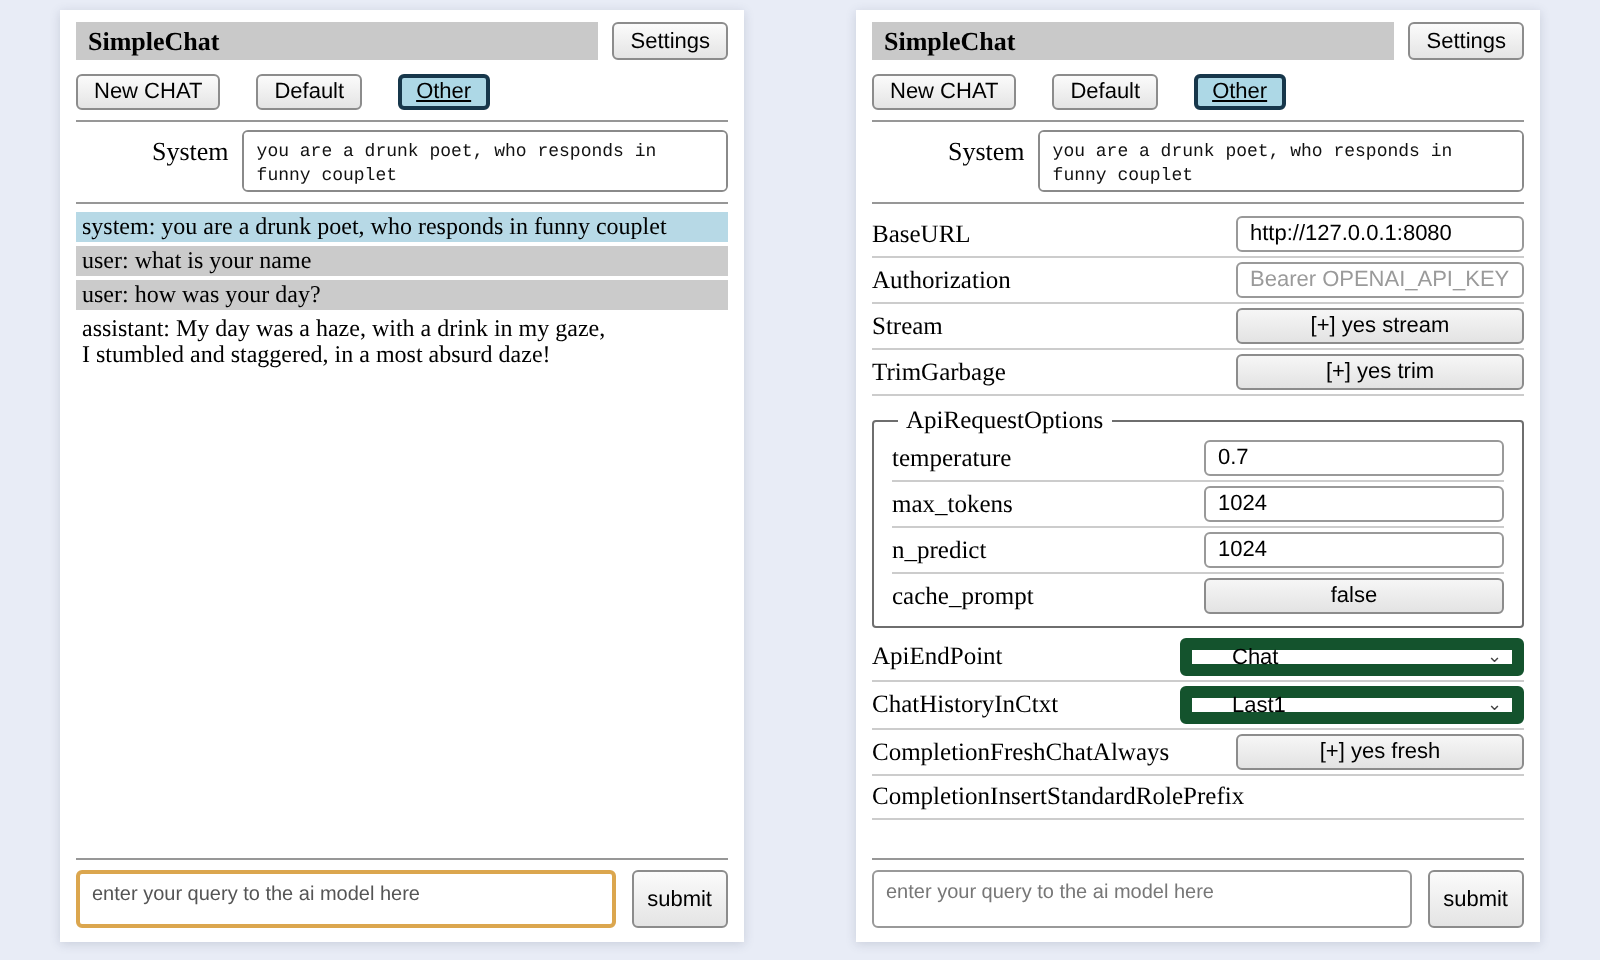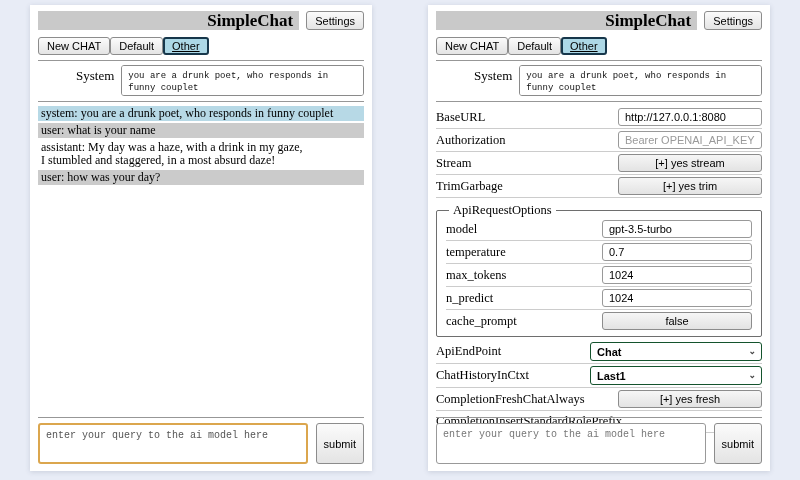--- a/index.html
+++ b/index.html
@@ -22,36 +22,35 @@
   .panel-left  { left: 30px; }
   .panel-right { left: 428px; }
 
   
   .titlebar-row { display: flex; align-items: stretch; gap: 7px; }
   .titlebar {
     flex: 1;
     background: #c9c9c9;
     padding: 2px 6px;
     font-weight: bold;
-    font-size: 17px;
+    font-size: 13px;
     line-height: 15px;
-    text-align: right;
   }
   button {
     font-family: "Liberation Sans", sans-serif;
     font-size: 11px;
     color: #000;
     background: linear-gradient(#fbfbfb, #e4e4e4);
     border: 1px solid #8c8c8c;
     border-radius: 3px;
     padding: 2px 8px;
     cursor: pointer;
     white-space: nowrap;
   }
-  .sessions-row { display: flex; gap: 0; margin-top: 7px; }
+  .sessions-row { display: flex; gap: 18px; margin-top: 7px; }
   .session-selected {
     background: #add8e6;
     border: 2px solid #17374b;
     padding: 1px 7px;
     text-decoration: underline;
   }
   hr.sep {
     border: 0;
     border-top: 1px solid #979797;
     margin: 5px 0 4px;
@@ -109,31 +108,30 @@
     border: 1px solid #999;
     border-radius: 3px;
     outline: none;
     color: #000;
   }
   input.ctl::placeholder { color: #9a9a9a; }
   button.ctl { padding: 1px 4px; background: linear-gradient(#f6f6f6, #e3e3e3); }
   .select-box {
     width: 172px;
     height: 19px;
-    border: 1px solid #14532d;
+    border: 6px solid #14532d;
     border-radius: 3px;
     background: #fff;
     display: flex;
     align-items: center;
     justify-content: space-between;
-    padding: 0 5px 0 6px;
+    padding: 0 5px 0 20px;
     font-family: "Liberation Sans", sans-serif;
     font-size: 11px;
     cursor: pointer;
-    font-weight: bold;
   }
   .chevron { font-size: 9px; color: #444; line-height: 1; }
   fieldset.aro {
     border: 1px solid #6e6e6e;
     border-radius: 2px;
     margin: 5px 0 3px;
     padding: 0 9px 4px;
   }
   fieldset.aro legend {
     font-size: 12.5px;
@@ -146,22 +144,22 @@
   
   .query-area {
     position: absolute;
     left: 8px;
     right: 8px;
     bottom: 7px;
   }
   .query-row { display: flex; gap: 8px; align-items: stretch; margin-top: 5px; }
   .query-input {
     flex: 1;
-    height: 41px;
-    font-family: Liberation Mono, monospace;
+    height: 29px;
+    font-family: Liberation Sans, sans-serif;
     font-size: 10px;
     line-height: 12px;
     padding: 5px 6px;
     border: 1px solid #999;
     border-radius: 3px;
   }
   .query-input::placeholder { color: #555; }
   .query-focused { border: 2px solid #dba64e; }
   .panel-right .query-input::placeholder { color: #777; }
   .submit-btn { padding: 2px 7px; }
@@ -188,23 +186,23 @@
   <div class="system-row">
     <span class="system-label">System</span>
     <textarea class="system-input" spellcheck="false" style="">you are a drunk poet, who responds in funny couplet</textarea>
   </div>
 
   <hr class="sep">
 
   <div class="chat-history">
     <div class="msg msg-system">system: you are a drunk poet, who responds in funny couplet</div>
     <div class="msg msg-user">user: what is your name</div>
+    <div class="msg msg-user">user: how was your day?</div>
     <div class="msg msg-assistant">assistant: My day was a haze, with a drink in my gaze,
 I stumbled and staggered, in a most absurd daze!</div>
-    <div class="msg msg-user">user: how was your day?</div>
   </div>
 
   <div class="query-area">
     <hr class="sep">
     <div class="query-row">
       <textarea class="query-input query-focused" spellcheck="false" placeholder="enter your query to the ai model here" style=""></textarea>
       <button class="submit-btn">submit</button>
     </div>
   </div>
 </section>
@@ -250,24 +248,20 @@
     </div>
 
     <div class="srow">
       <span class="slabel">TrimGarbage</span>
       <button class="ctl">[+] yes trim</button>
     </div>
 
     <fieldset class="aro">
       <legend>ApiRequestOptions</legend>
 
-      <div class="srow">
-        <span class="slabel">model</span>
-        <input class="ctl" spellcheck="false" value="gpt-3.5-turbo" style="">
-      </div>
 
       <div class="srow">
         <span class="slabel">temperature</span>
         <input class="ctl" spellcheck="false" value="0.7" style="">
       </div>
 
       <div class="srow">
         <span class="slabel">max_tokens</span>
         <input class="ctl" spellcheck="false" value="1024" style="">
       </div>

